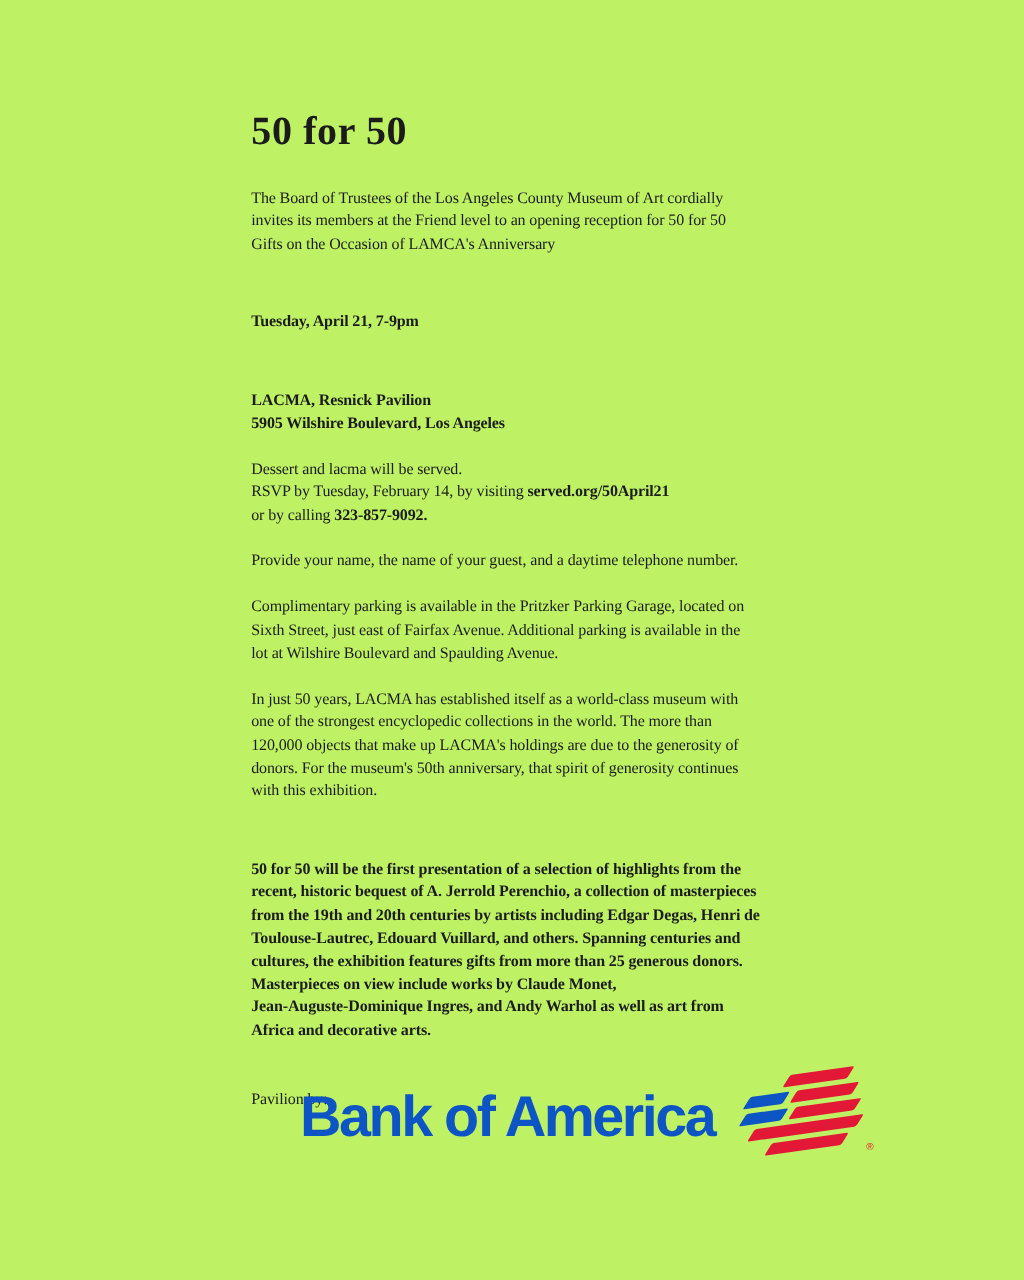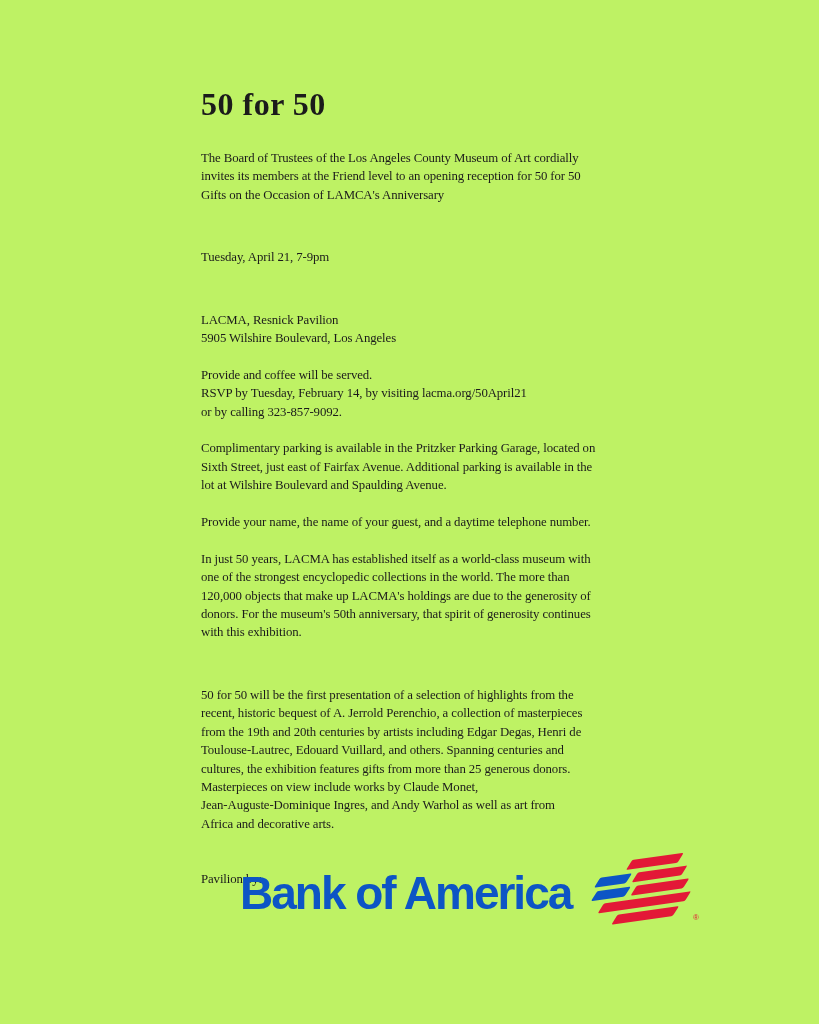--- a/index.html
+++ b/index.html
@@ -1,21 +1,21 @@
 <!DOCTYPE html>
 <html><head>
 <meta charset="utf-8">
 <style>
   html,body{margin:0;padding:0;background:#ffffff;}
   .page{position:relative;width:819px;height:1024px;background:#bef264;overflow:hidden;
         font-family:"Liberation Serif",serif;color:#1b1b1b;padding-left:17px;}
   .content{position:absolute;left:201px;top:86px;width:430px;}
   .title{font-size:32px;font-weight:bold;margin:0 0 26px 0;letter-spacing:.5px;}
   .para{font-size:12.8px;line-height:18.4px;margin:0 0 18.4px 0;white-space:nowrap;letter-spacing:-.1px;}
-  .bold{font-weight:normal;margin-top:44px;}
+  .bold{font-weight:bold;margin-top:44px;}
   .logo{position:absolute;left:196px;top:860px;display:flex;align-items:center;margin-left:44px;}
   .wordmark{font-family:"Liberation Sans",sans-serif;font-weight:bold;font-size:46px;
             letter-spacing:-2px;line-height:66px;}
   .flag{position:relative;width:112px;height:66px;margin-left:8px;transform:rotate(-8deg);}
   .stripe{position:absolute;height:9px;transform:skewX(-40deg);border-radius:1.5px;}
   .s-r1{left:54px;top:0;width:52px;}
   .s-b2{left:20px;top:13px;width:32px;}
   .s-r2{left:58px;top:13px;width:50px;}
   .s-b3{left:15px;top:26px;width:34px;}
   .s-r3{left:55px;top:26px;width:53px;}
@@ -35,28 +35,28 @@
     <p class="para">The Board of Trustees of the Los Angeles County Museum of Art cordially<br>invites its members at the Friend level to an opening reception for 50 for 50<br>Gifts on the Occasion of LAMCA's Anniversary</p>
 
     <p class="para bold">Tuesday, April 21, 7-9pm</p>
 
     <p class="para bold">
       <span>LACMA, Resnick Pavilion</span><br>
       <span>5905 Wilshire Boulevard, Los Angeles</span>
     </p>
 
     <p class="para">
-      <span>Provide and coffee will be served.</span><br>
-      <span>RSVP by Tuesday, February 14, by visiting </span><span class="bold">lacma.org/50April21</span><br>
+      <span>Dessert and lacma will be served.</span><br>
+      <span>RSVP by Tuesday, February 14, by visiting </span><span class="bold">served.org/50April21</span><br>
       <span>or by calling </span><span class="bold">323-857-9092.</span>
     </p>
 
+    <p class="para">Provide your name, the name of your guest, and a daytime telephone number.</p>
+
     <p class="para">Complimentary parking is available in the Pritzker Parking Garage, located on<br>Sixth Street, just east of Fairfax Avenue. Additional parking is available in the<br>lot at Wilshire Boulevard and Spaulding Avenue.</p>
-
-    <p class="para">Provide your name, the name of your guest, and a daytime telephone number.</p>
 
     <p class="para">In just 50 years, LACMA has established itself as a world-class museum with<br>one of the strongest encyclopedic collections in the world. The more than<br>120,000 objects that make up LACMA's holdings are due to the generosity of<br>donors. For the museum's 50th anniversary, that spirit of generosity continues<br>with this exhibition.</p>
 
     <p class="para bold">50 for 50 will be the first presentation of a selection of highlights from the<br>recent, historic bequest of A. Jerrold Perenchio, a collection of masterpieces<br>from the 19th and 20th centuries by artists including Edgar Degas, Henri de<br>Toulouse-Lautrec, Edouard Vuillard, and others. Spanning centuries and<br>cultures, the exhibition features gifts from more than 25 generous donors.<br>Masterpieces on view include works by Claude Monet,<br>Jean-Auguste-Dominique Ingres, and Andy Warhol as well as art from<br>Africa and decorative arts.</p>
 
     <p class="para">
       <br>
       <span>Pavilion by:</span>
     </p>
   </div>

